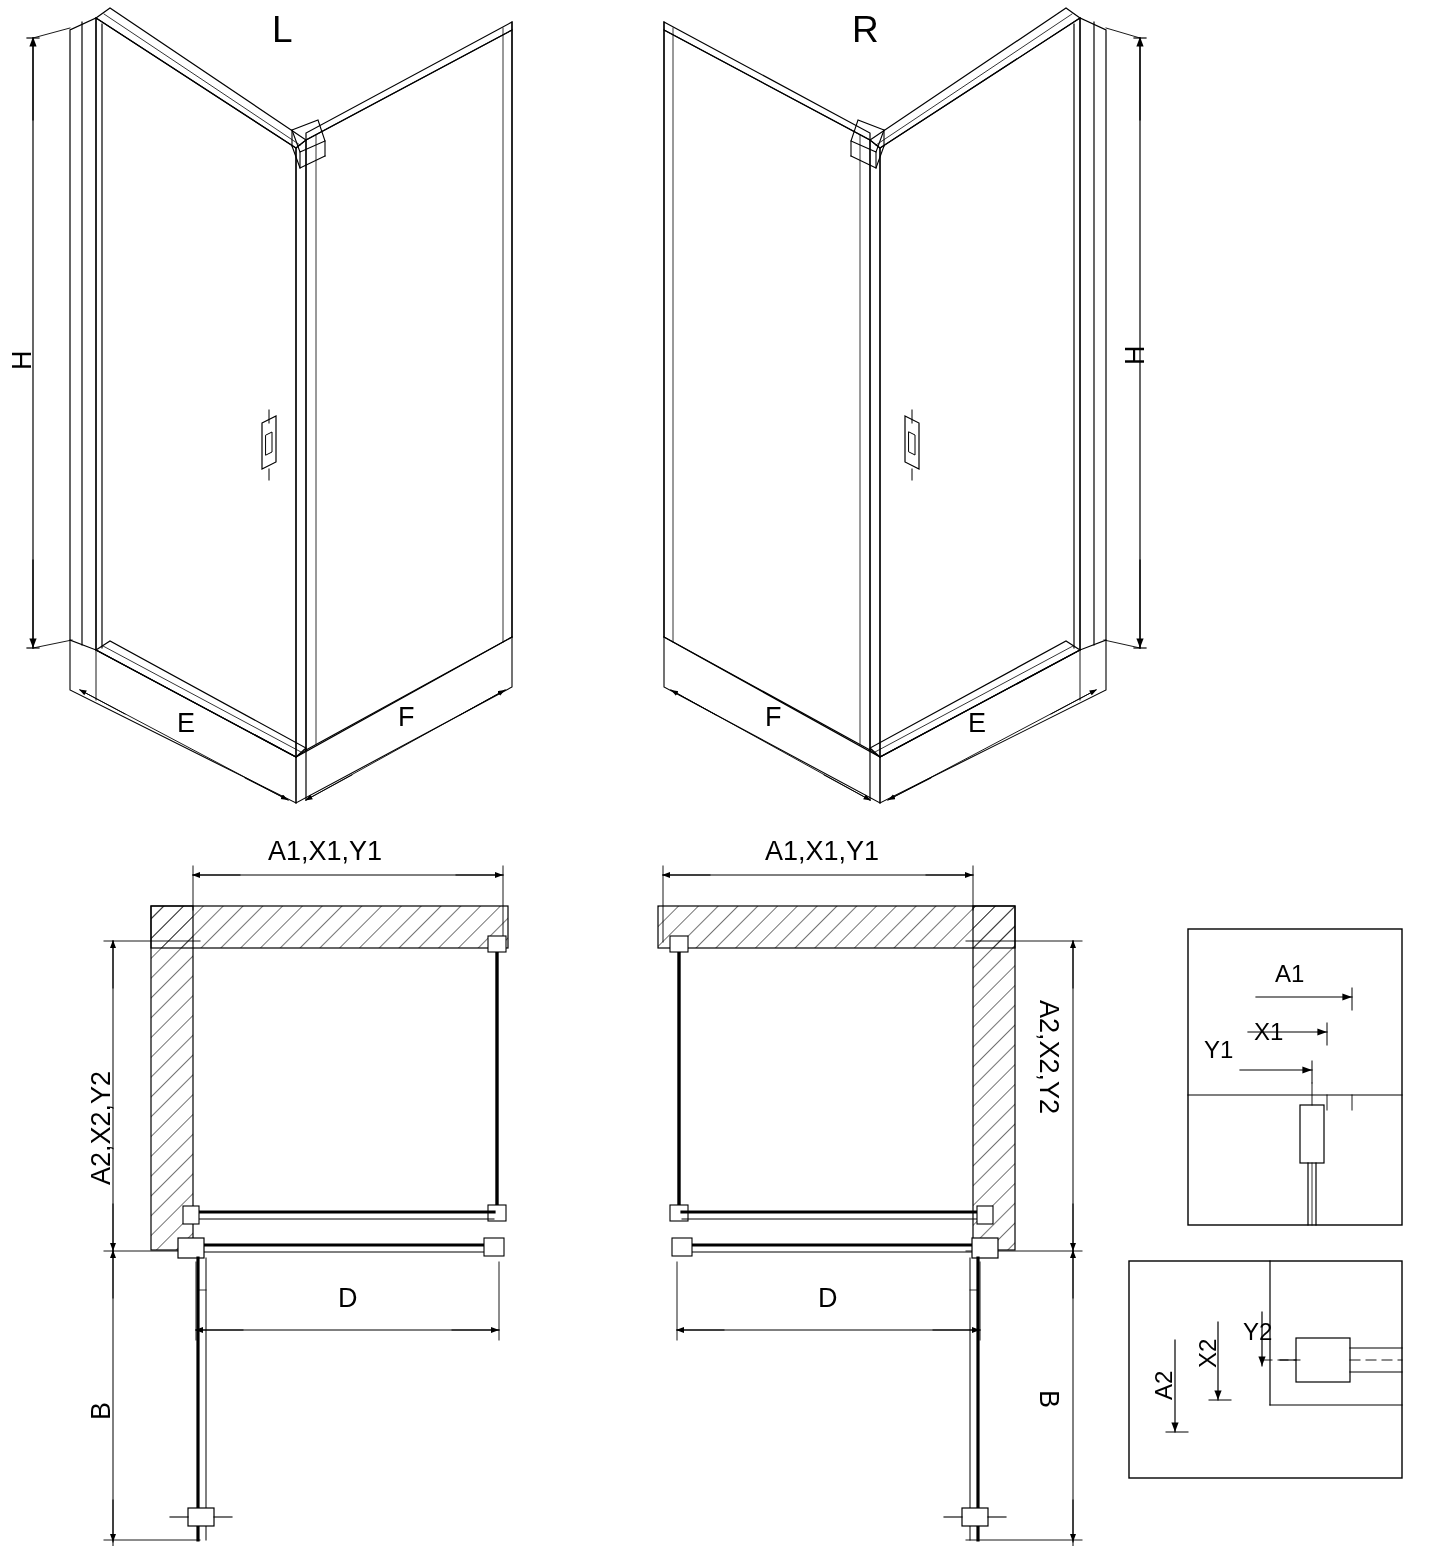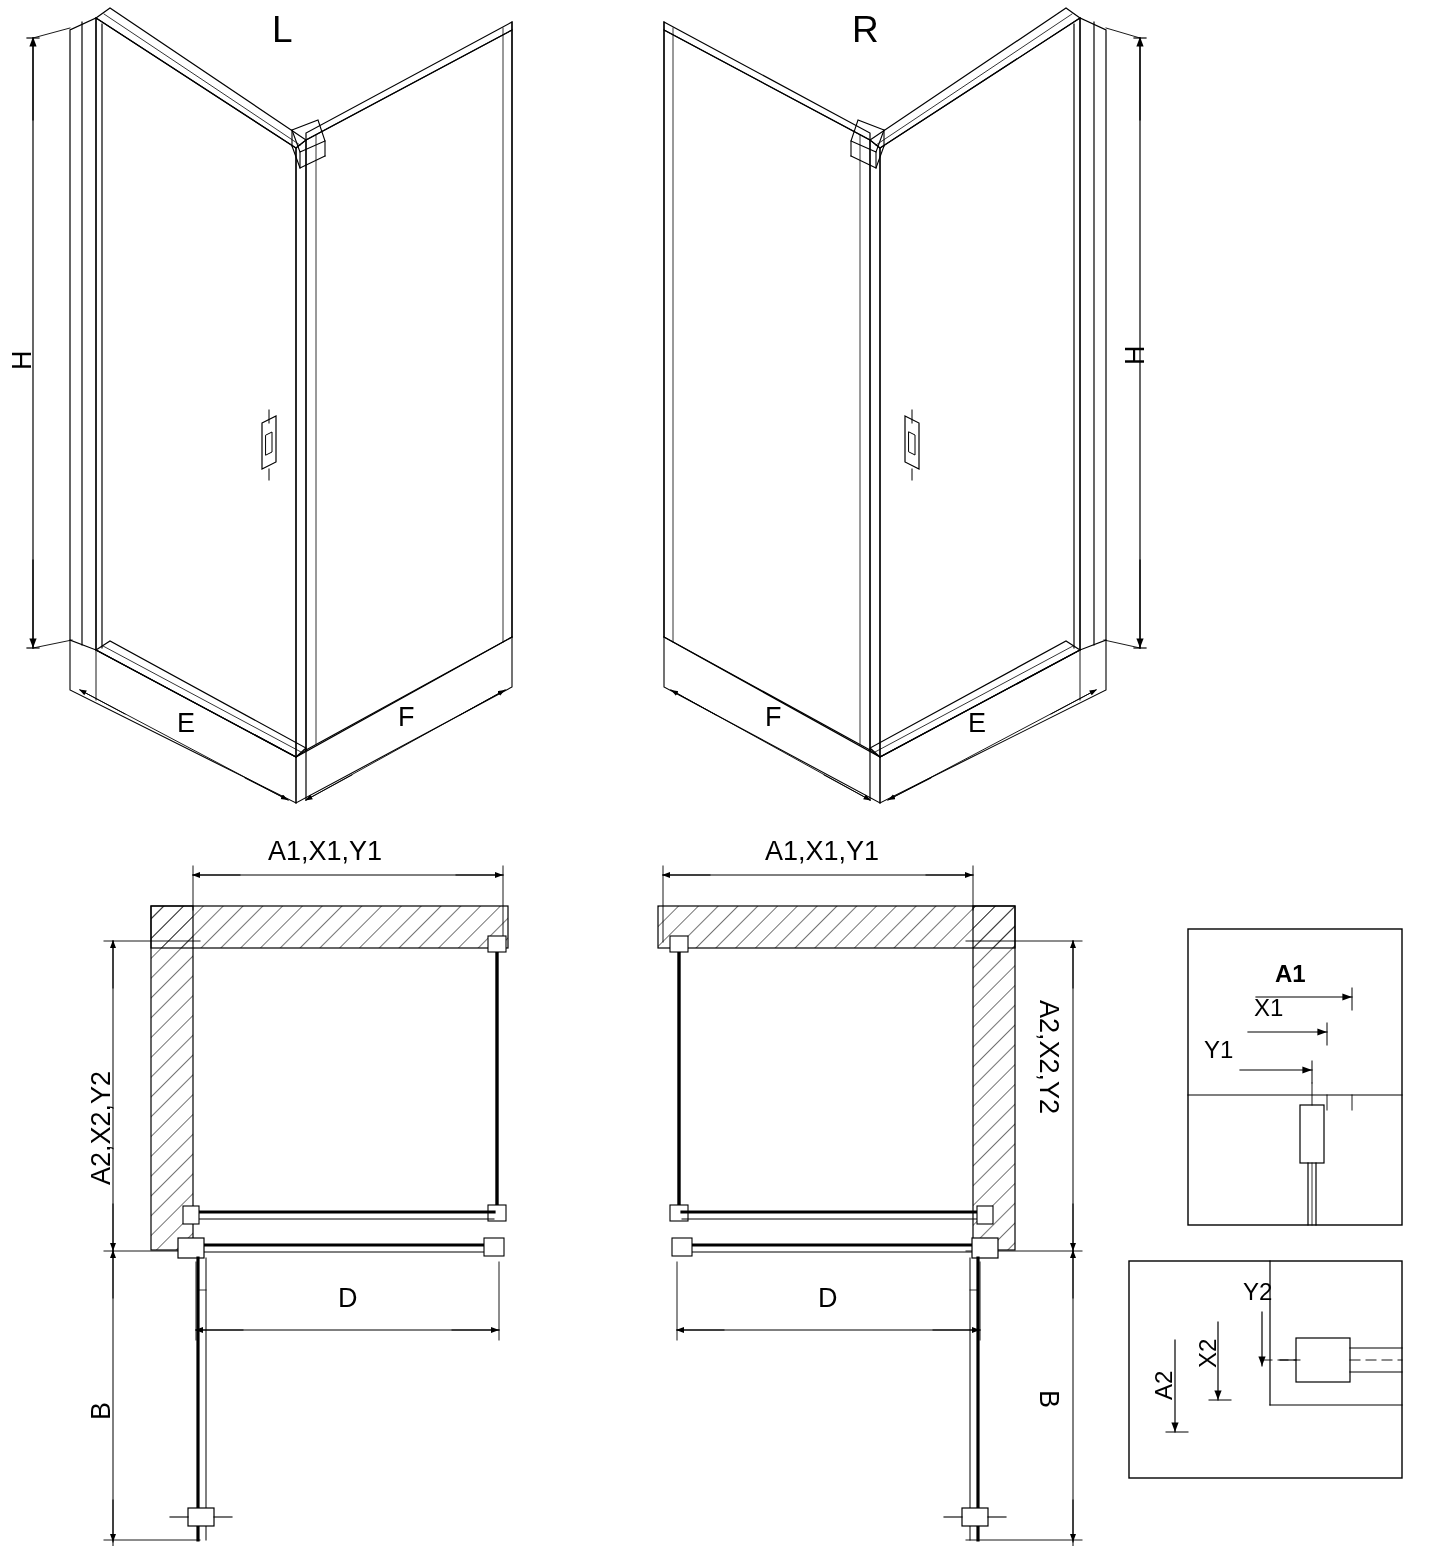--- a/index.html
+++ b/index.html
@@ -317,21 +317,21 @@
 
   <div class="lbl lbl-med rot90" style="left:88px; top:1185px;">A2,X2,Y2</div>
   <div class="lbl lbl-med rot90cw" style="left:1062px; top:1000px;">A2,X2,Y2</div>
 
   <div class="lbl lbl-med" style="left:338px; top:1285px;">D</div>
   <div class="lbl lbl-med" style="left:818px; top:1285px;">D</div>
 
   <div class="lbl lbl-med rot90" style="left:88px; top:1420px;">B</div>
   <div class="lbl lbl-med rot90cw" style="left:1062px; top:1390px;">B</div>
 
-  <div class="lbl lbl-sm" style="left:1275px; top:962px;font-weight:bold;">A1</div>
-  <div class="lbl lbl-sm" style="left:1254px; top:996px;">X1</div>
+  <div class="lbl lbl-sm" style="left:1275px; top:962px;">A1</div>
+  <div class="lbl lbl-sm" style="left:1254px; top:1020px;">X1</div>
   <div class="lbl lbl-sm" style="left:1204px; top:1038px;">Y1</div>
 
   <div class="lbl lbl-sm rot90" style="left:1152px; top:1400px;">A2</div>
   <div class="lbl lbl-sm rot90" style="left:1196px; top:1368px;">X2</div>
-  <div class="lbl lbl-sm" style="left:1243px; top:1280px;">Y2</div>
+  <div class="lbl lbl-sm" style="left:1243px; top:1320px;">Y2</div>
 
 </div>
 
 </body></html>

